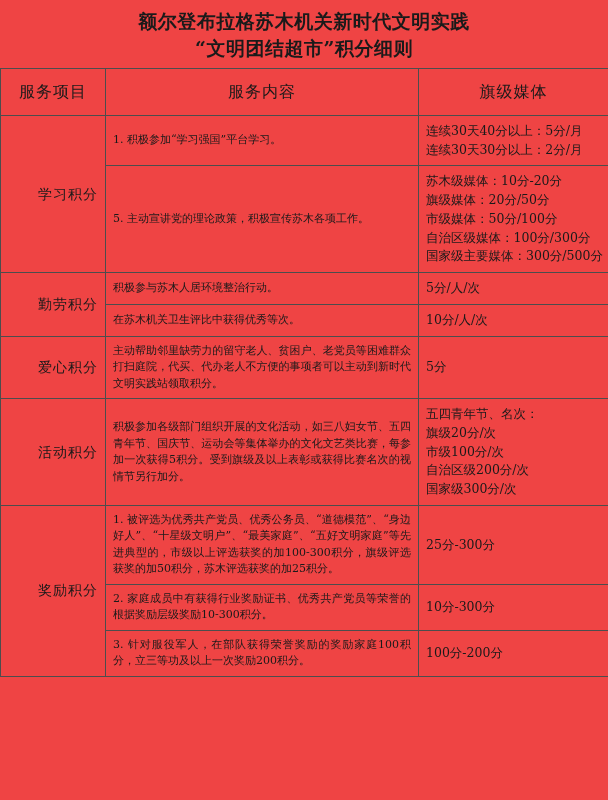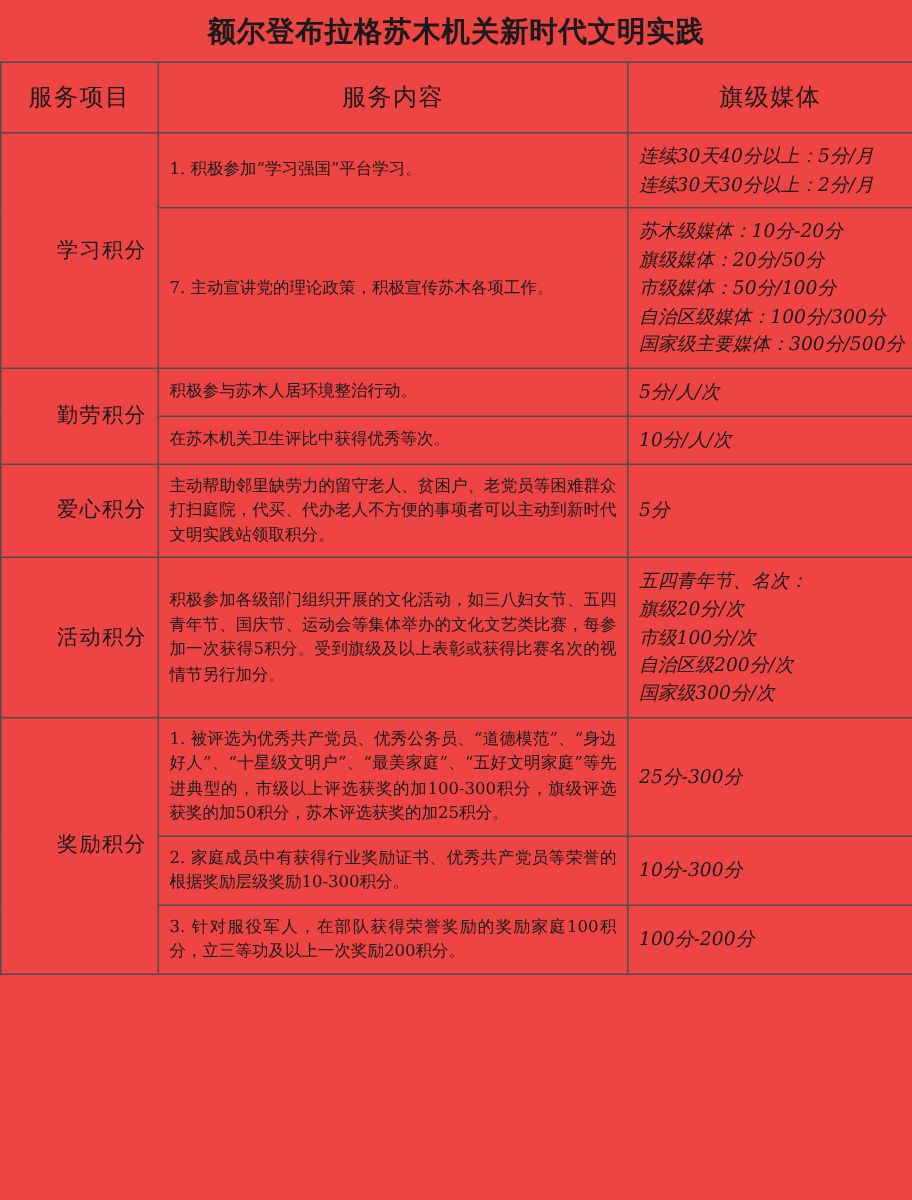--- a/index.html
+++ b/index.html
@@ -66,29 +66,30 @@
     text-align: justify;
     text-justify: inter-ideograph;
     font-size: 11px;
     line-height: 1.58;
   }
   td.score-cell {
     font-size: 12.5px;
     line-height: 1.55;
     vertical-align: middle;
   }
-  .score-line { white-space: nowrap; display: block; font-style: italic; }
+  .score-line { white-space: nowrap; display: block; }
 </style>
 </head>
 <body>
 
 <div class="page">
 
   <div class="title-block">
     <div class="title-line">额尔登布拉格苏木机关新时代文明实践</div>
+    <div class="title-line">“文明团结超市”积分细则</div>
   </div>
 
   <table class="score-table">
     <colgroup>
       <col class="c-item">
         <col class="c-detail">
         <col class="c-score">
     </colgroup>
     <thead>
       <tr>
@@ -100,21 +101,21 @@
     <tbody id="table-body">
         <tr>
           <td class="cat-cell" rowspan="2">学习积分</td>
           <td class="detail-cell">1. 积极参加“学习强国”平台学习。</td>
           <td class="score-cell">
             <span class="score-line">连续30天40分以上：5分/月</span>
             <span class="score-line">连续30天30分以上：2分/月</span>
           </td>
         </tr>
         <tr>
-          <td class="detail-cell">7. 主动宣讲党的理论政策，积极宣传苏木各项工作。</td>
+          <td class="detail-cell">5. 主动宣讲党的理论政策，积极宣传苏木各项工作。</td>
           <td class="score-cell">
             <span class="score-line">苏木级媒体：10分-20分</span>
             <span class="score-line">旗级媒体：20分/50分</span>
             <span class="score-line">市级媒体：50分/100分</span>
             <span class="score-line">自治区级媒体：100分/300分</span>
             <span class="score-line">国家级主要媒体：300分/500分</span>
           </td>
         </tr>
         <tr>
           <td class="cat-cell" rowspan="2">勤劳积分</td>

